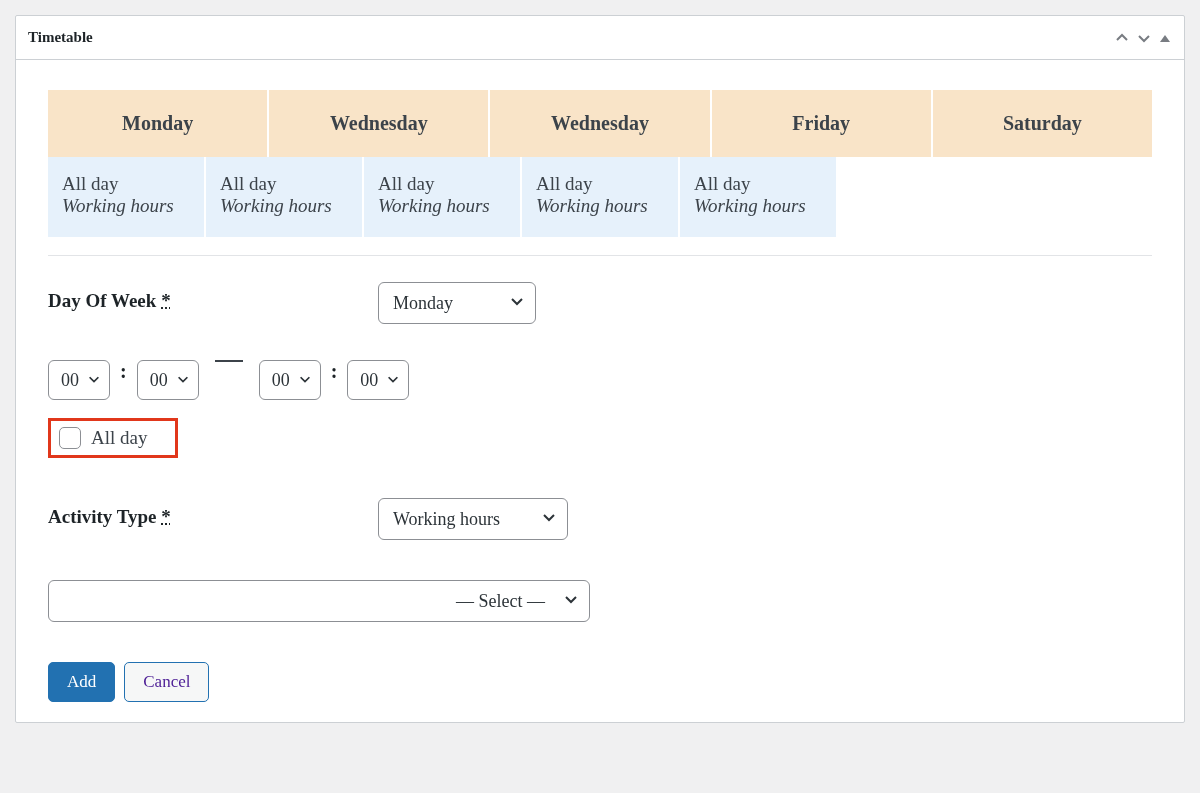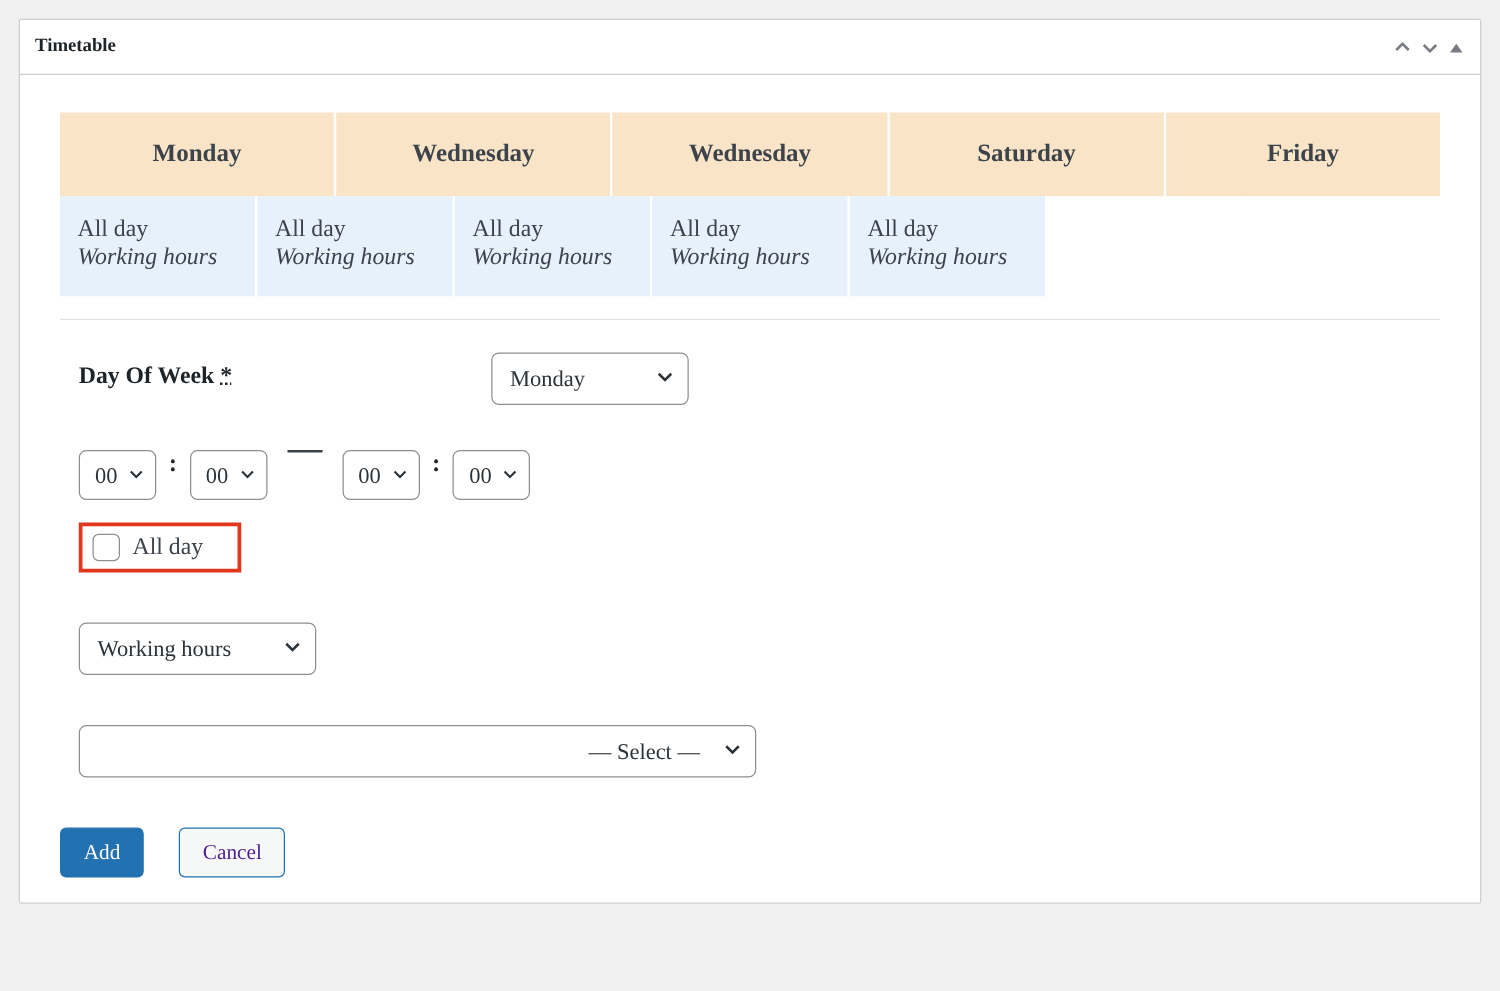--- a/index.html
+++ b/index.html
@@ -83,21 +83,20 @@
     border: none;
     border-top: 1px solid #e2e4e7;
     margin: 18px 0 26px 0;
   }
 
   
   .form-row {
     display: flex;
     align-items: flex-start;
     margin-bottom: 40px;
-    margin-left: 15px;
   }
   .form-row.tight { margin-bottom: 36px; }
   .lbl {
     width: 330px;
     flex: 0 0 330px;
     font-size: 19px;
     font-weight: 700;
     color: #1d2327;
     padding-top: 8px;
   }
@@ -151,21 +150,21 @@
     color: #3c434a;
   }
   .chk {
     width: 22px; height: 22px;
     border: 1px solid #8c8f94;
     border-radius: 5px;
     background: #fff;
   }
 
   
-  .btns { display: flex; gap: 28px; margin-top: 4px;}
+  .btns { display: flex; gap: 9px; margin-top: 4px;}
   .btn {
     display: inline-flex;
     align-items: center;
     justify-content: center;
     height: 40px;
     padding: 0 18px;
     border-radius: 5px;
     font-size: 17px;
     cursor: pointer;
     border: 1px solid transparent;
@@ -207,22 +206,22 @@
         </span>
       </span>
     </div>
 
     <div class="panel-body">
 
       <div class="tt-header">
         <div class="tt-header-cell">Monday</div>
         <div class="tt-header-cell">Wednesday</div>
         <div class="tt-header-cell">Wednesday</div>
+        <div class="tt-header-cell">Friday</div>
         <div class="tt-header-cell">Saturday</div>
-        <div class="tt-header-cell">Friday</div>
       </div>
 
       <div class="tt-row">
         <div class="tt-cell filled">
           <div class="cell-line1">All day</div>
           <div class="cell-line2">Working hours</div>
         </div>
         <div class="tt-cell filled">
           <div class="cell-line1">All day</div>
           <div class="cell-line2">Working hours</div>
@@ -293,20 +292,23 @@
           <div>
             <label class="allday-box">
               <span class="chk"></span>
               <span>All day</span>
             </label>
           </div>
         </div>
       </div>
 
       <div class="form-row">
+        <div class="lbl">
+          <span>Activity Type</span> <span class="req">*</span>
+        </div>
         <div class="ctrl">
           <div class="sel" style="width:190px;">
             <span>Working hours</span>
             <span><svg width="16" height="16" viewBox="0 0 16 16">
                   <path d="M3 6 L8 11 L13 6" fill="none" stroke="#2c3338" stroke-width="2"></path>
                 </svg></span>
           </div>
         </div>
       </div>
 

